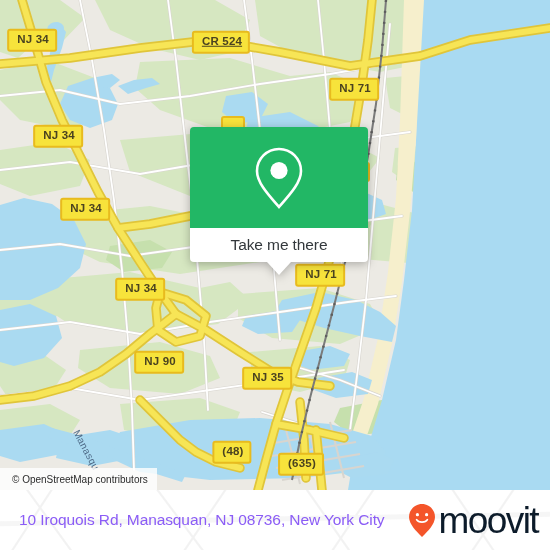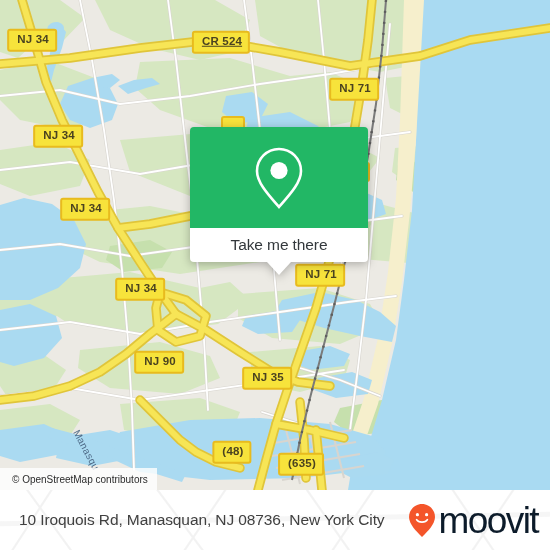--- a/index.html
+++ b/index.html
@@ -28,21 +28,21 @@
     display: flex; align-items: center;
     overflow: hidden;
   }
   .footer-watermark {
     position: absolute; left: 0; top: 0; width: 550px; height: 60px;
     opacity: .55;
   }
   .footer-addr {
     position: relative; z-index: 2;
     padding-left: 19px;
-    font-size: 15.5px; color: #404040;
+    font-size: 15.5px; color: #8b5cf6;
     letter-spacing: -0.1px; white-space: nowrap;
   }
   .logo {
     position: absolute; right: 12px; top: 50%;
     transform: translateY(-50%);
     z-index: 3;
     display: flex; align-items: center;
   }
   .logo-word {
     font-size: 37px; color: #0c1b2a;

